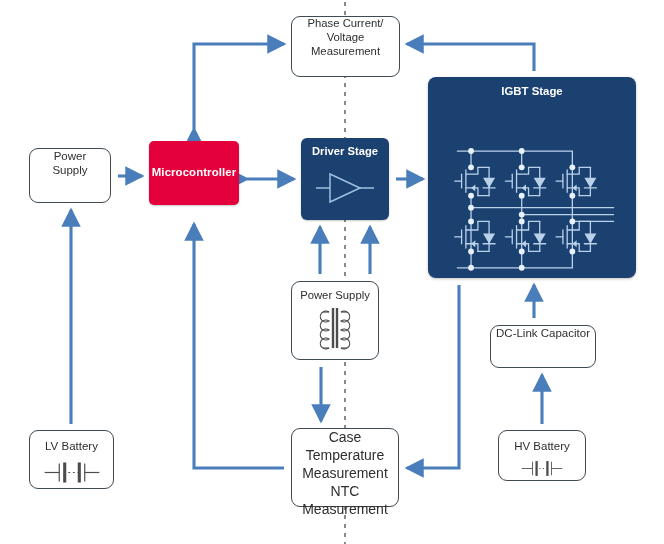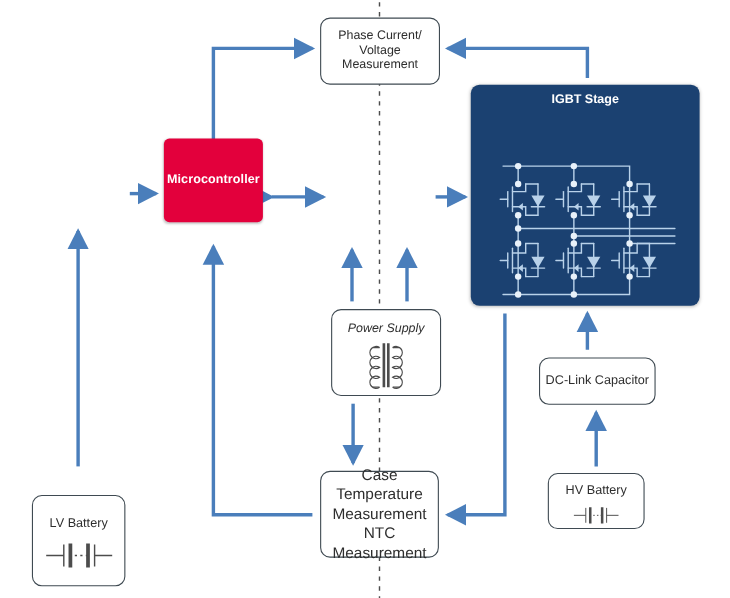--- a/index.html
+++ b/index.html
@@ -3,48 +3,48 @@
 <meta charset="utf-8">
 <style>
   html,body{margin:0;padding:0;background:#ffffff;}
   body{width:664px;height:544px;overflow:hidden;font-family:"Liberation Sans","DejaVu Sans",sans-serif;}
   #stage{position:relative;width:664px;height:544px;background:#fff;}
   #stage svg.layer{position:absolute;left:0;top:0;width:664px;height:544px;}
   #svg-wires{z-index:1;}
   .node{position:absolute;box-sizing:border-box;z-index:3;
         display:flex;flex-direction:column;align-items:center;justify-content:flex-start;}
   .node.plain{background:#ffffff;border:1px solid #3f4a52;border-radius:9px;
-        color:#2b2b2b;justify-content:center;}
+        color:#2b2b2b;}
   .node .title{line-height:1.22;text-align:center;}
   .plain .title{font-size:11.5px;color:#2e2e2e;}
   
   #n-phase{left:291px;top:16px;width:109px;height:61px;}
   #n-phase .title{font-size:11.3px;}
   
   #n-psleft{left:29px;top:148px;width:82px;height:55px;}
   
-  #n-mcu{left:149px;top:126px;width:90px;height:76px;background:#e3003c;border-radius:5px;
+  #n-mcu{left:149px;top:141px;width:90px;height:64px;background:#e3003c;border-radius:5px;
          box-shadow:0 1px 2px rgba(0,0,0,.22);justify-content:center;}
   #n-mcu .title{color:#fff;font-size:11.4px;font-weight:700;letter-spacing:.1px;}
   
   #n-driver{left:301px;top:138px;width:88px;height:82px;background:#1b4171;border-radius:6px;
             box-shadow:0 1px 2px rgba(0,0,0,.22);justify-content:flex-start;padding-top:7px;}
   #n-driver .title{color:#ffffff;font-size:11.2px;font-weight:700;}
   #n-driver .sym{margin-top:7px;}
   
   #n-igbt{left:428px;top:77px;width:208px;height:201px;background:#1b4171;border-radius:8px;
           box-shadow:0 1px 3px rgba(0,0,0,.25);justify-content:flex-start;padding-top:8px;gap:40px;}
   #n-igbt .title{color:#ffffff;font-size:11.4px;font-weight:700;}
   
-  #n-pstrafo{left:301px;top:281px;width:100px;height:79px;font-style:italic;}
+  #n-pstrafo{left:291px;top:281px;width:88px;height:79px;}
   #n-pstrafo .title{font-size:11.3px;margin-top:7px;}
   
   #n-dclink{left:490px;top:325px;width:106px;height:43px;}
   
-  #n-lvbat{left:29px;top:430px;width:85px;height:83px;margin-top:20px;}
+  #n-lvbat{left:29px;top:430px;width:85px;height:59px;}
   #n-lvbat .title{margin-top:8px;}
   
   #n-hvbat{left:498px;top:430px;width:88px;height:51px;}
   #n-hvbat .title{margin-top:8px;}
   
   #n-case{left:291px;top:428px;width:108px;height:79px;}
   #n-case .title{font-size:14px;line-height:1.28;}
   .sym{display:block;}
   #watermark{position:absolute;left:505px;top:495px;width:150px;height:30px;z-index:5;
              display:flex;align-items:center;opacity:.42;}
@@ -94,25 +94,41 @@
   </svg>
 
   <div class="node plain" id="n-phase">
     <div class="title">
       <span>Phase Current/</span><br>
       <span>Voltage</span><br>
       <span>Measurement</span>
     </div>
   </div>
 
+  <div class="node plain" id="n-psleft">
+    <div class="title">
+      <span>Power</span><br>
+      <span>Supply</span>
+    </div>
+  </div>
 
   <div class="node" id="n-mcu">
     <div class="title">Microcontroller</div>
   </div>
 
+  <div class="node" id="n-driver">
+    <div class="title">Driver Stage</div>
+    <svg class="sym" width="70" height="44" viewBox="0 0 70 44">
+      <g stroke="#9fc0e2" stroke-width="1.5" fill="none">
+        <path d="M20,8 L20,36 L50,22 Z"></path>
+        <path d="M6,22 L20,22"></path>
+        <path d="M50,22 L64,22"></path>
+      </g>
+    </svg>
+  </div>
 
   <div class="node" id="n-igbt">
     <div class="title">IGBT Stage</div>
     <svg class="sym" width="190" height="162" viewBox="0 0 190 162">
       <g stroke="#b9d2ea" stroke-width="1.5" fill="none" stroke-linecap="round">
 
         <path d="M8,14 L142,14 L142,33"></path>
 
         <path d="M8,150 L142,150 L142,131"></path>
 

